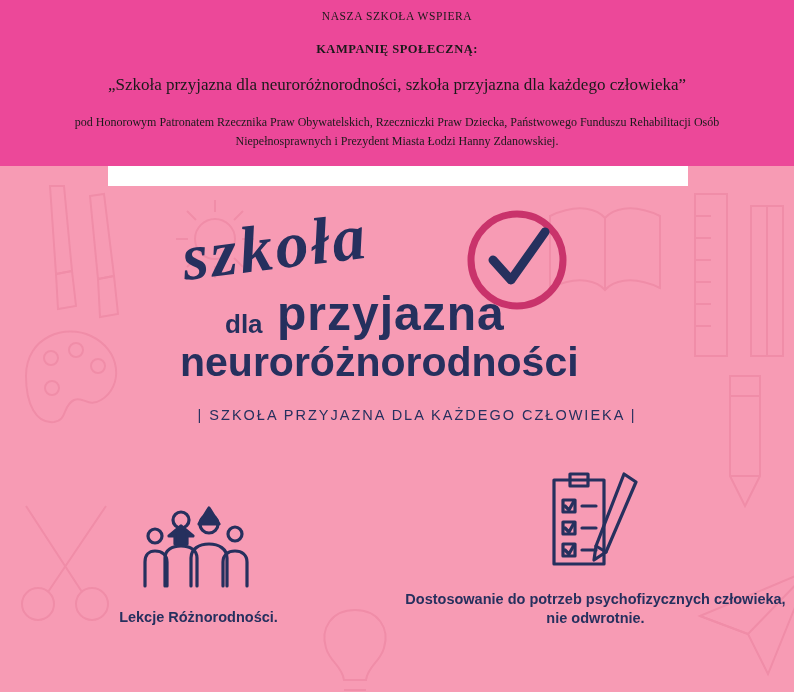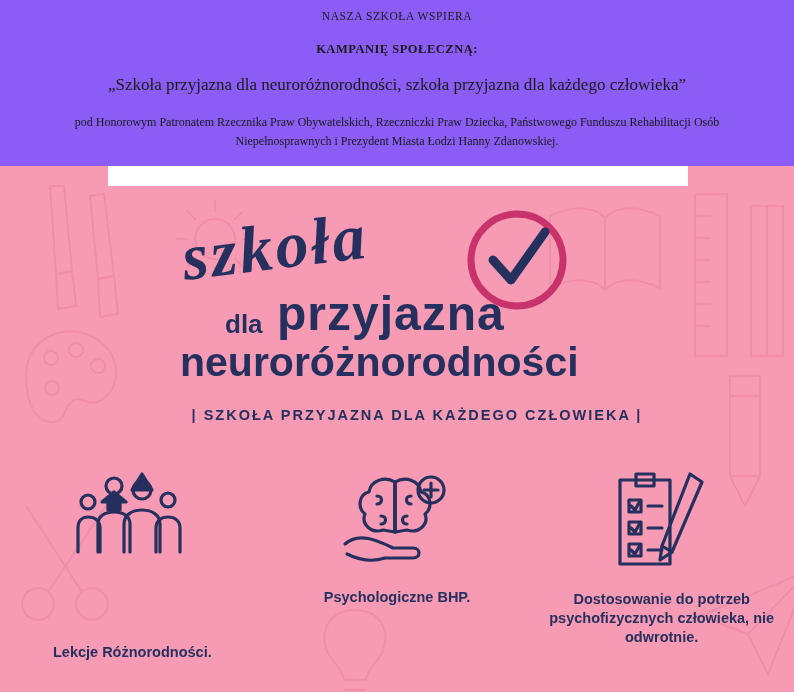--- a/index.html
+++ b/index.html
@@ -21,21 +21,21 @@
     overflow: hidden;
   }
 
   
   .header {
     position: absolute;
     left: 0;
     top: 0;
     width: 794px;
     height: 166px;
-    background: #8b5cf6;
+    background: #ec4899;
     text-align: center;
     z-index: 5;
   }
   .hdr-line {
     font-family: "Liberation Serif", serif;
     color: #1a1a1a;
     line-height: 1.35;
   }
   .hdr-small-caps {
     font-size: 11.5px;
@@ -101,21 +101,21 @@
     text-align: center;
   }
   .logo-svg {
     display: block;
     margin: 0 auto;
   }
   .tagline {
     margin-top: 14px;
     color: #26305e;
     font-size: 14.5px;
-    font-weight: bold;
+    font-weight: normal;
     letter-spacing: 2.0px;
     font-family: "Liberation Sans", sans-serif;
     margin-left: 40px;
   }
 
   
   .features {
     position: absolute;
     left: 0;
     top: 300px;
@@ -123,21 +123,21 @@
     height: 226px;
     display: flex;
     z-index: 4;
   }
   .feature {
     flex: 1 1 0;
     position: relative;
     display: flex;
     flex-direction: column;
     align-items: center;
-    justify-content: space-between;
+    justify-content: center;
     padding: 0 8px 12px 8px;
     box-sizing: border-box;
   }
   .feature .icon {
     display: block;
   }
   .feature .cap {
     color: #26305e;
     font-weight: bold;
     text-align: center;
@@ -244,35 +244,20 @@
             <path d="M52 86 L52 58 C52 49 60 44 70 44 C80 44 88 49 88 58 L88 86"></path>
             <circle cx="96" cy="34" r="7"></circle>
             <path d="M84 86 L84 62 C84 55 89 51 96 51 C103 51 108 55 108 62 L108 86"></path>
             <circle cx="16" cy="36" r="7"></circle>
             <path d="M6 86 L6 62 C6 55 10 51 16 51 C23 51 28 55 28 62 L28 86"></path>
           </g>
         </svg>
         <div class="cap">Lekcje Różnorodności.</div>
       </div>
 
-      <div class="feature f2">
-        <svg class="icon" width="120" height="100" viewBox="0 0 120 100">
-          <g fill="none" stroke="#26305e" stroke-width="3.2" stroke-linejoin="round" stroke-linecap="round">
-            <path d="M58 12 C48 6 34 10 32 22 C22 24 20 38 28 44 C24 54 34 64 46 60 L58 62 Z"></path>
-            <path d="M58 12 C68 6 82 10 84 22 C94 24 96 38 88 44 C92 54 82 64 70 60 L58 62 Z"></path>
-            <path d="M58 14 L58 62"></path>
-            <path d="M40 26 C46 26 46 34 40 34 M44 46 C50 46 50 54 44 54"></path>
-            <path d="M74 26 C68 26 68 34 74 34 M70 46 C64 46 64 54 70 54"></path>
-            <circle cx="94" cy="20" r="13"></circle>
-            <path d="M94 13 L94 27 M87 20 L101 20"></path>
-            <path d="M8 74 C22 62 40 70 56 78 L76 78 C84 78 84 88 76 88 L48 88 C36 92 22 90 10 84"></path>
-          </g>
-        </svg>
-        <div class="cap">Psychologiczne BHP.</div>
-      </div>
 
       <div class="feature f3">
         <svg class="icon" width="120" height="110" viewBox="0 0 120 110">
           <g fill="none" stroke="#26305e" stroke-width="3.2" stroke-linejoin="round" stroke-linecap="round">
             <path d="M18 14 L68 14 L68 98 L18 98 Z"></path>
             <path d="M34 8 L52 8 L52 20 L34 20 Z"></path>
             <rect x="27" y="34" width="12" height="12"></rect>
             <path d="M29 40 L33 44 L38 35"></path>
             <rect x="27" y="56" width="12" height="12"></rect>
             <path d="M29 62 L33 66 L38 57"></path>

